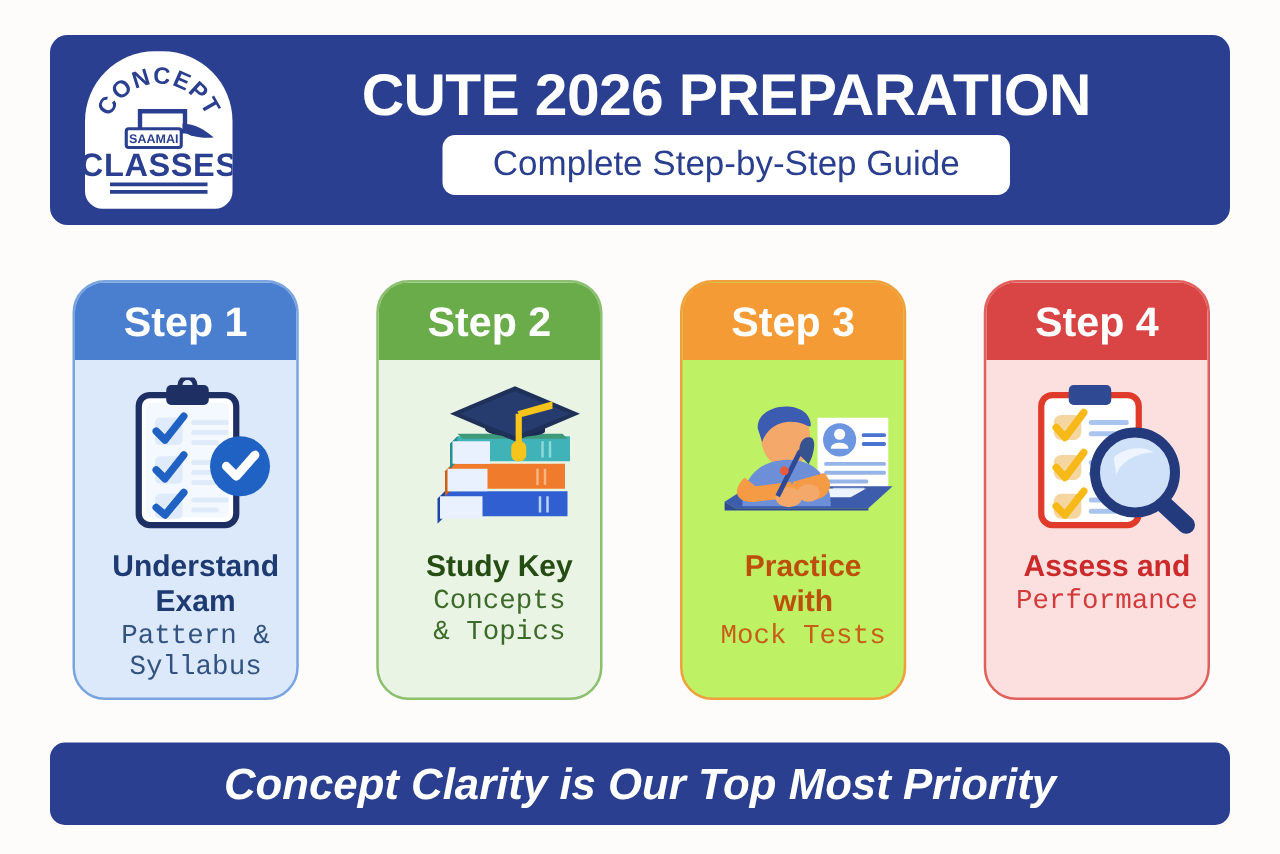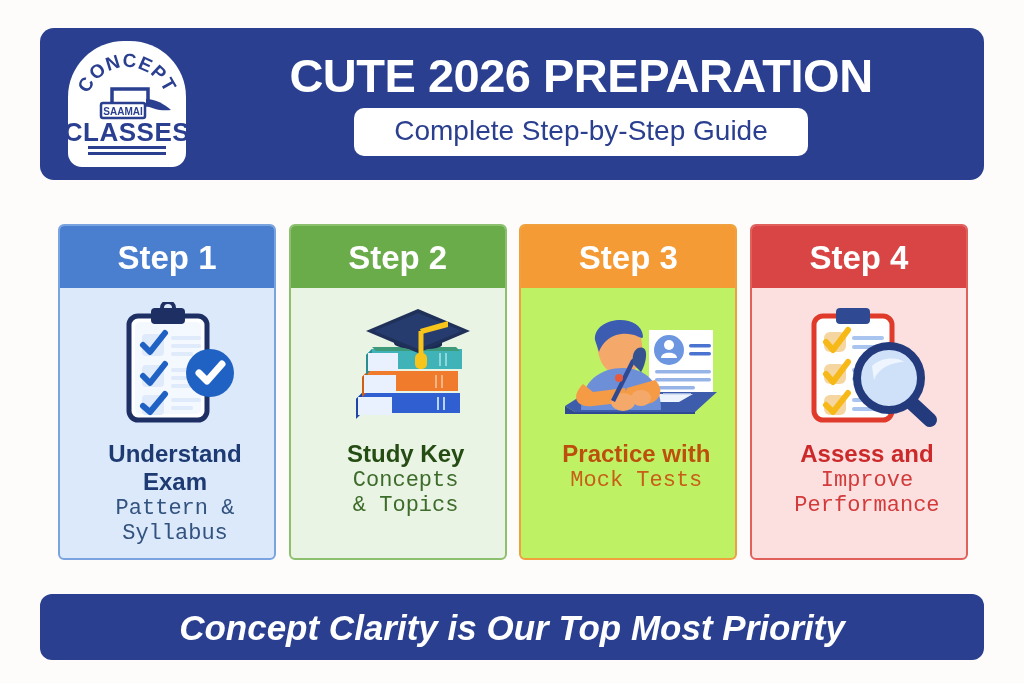--- a/index.html
+++ b/index.html
@@ -90,23 +90,23 @@
   .cards-row {
     position: absolute;
     left: 58px;
     top: 224px;
     width: 910px;
     height: 336px;
     display: flex;
     justify-content: space-between;
   }
   .card {
-    width: 218px;
+    width: 181px;
     height: 336px;
-    border-radius: 6px;
+    border-radius: 26px;
     box-sizing: border-box;
     border: 2px solid transparent;
     display: flex;
     flex-direction: column;
     overflow: hidden;
     background: #fff;
   }
   .card-head {
     height: 62px;
     flex: 0 0 62px;
@@ -407,21 +407,20 @@
               <path d="M 32,103 L 39,110 L 54,91"></path>
             </g>
 
             <path d="M 108,92 L 136,118" stroke="#233a7d" stroke-width="14" stroke-linecap="round"></path>
             <circle cx="95" cy="76" r="32" fill="#cfe1f8" stroke="#233a7d" stroke-width="8"></circle>
             <path d="M 78,64 C 86,56 102,54 110,60 C 98,60 84,66 80,78 Z" fill="#eef5ff"></path>
           </svg>
         </div>
         <div class="card-text">
           <span class="card-text-bold">Assess and</span>
-          <span class="card-text-light">Improve</span>
           <span class="card-text-light">Performance</span>
         </div>
       </div>
     </div>
 
   </div>
 
   <div class="footer-banner">
     <span class="footer-text">Concept Clarity is Our Top Most Priority</span>
   </div>

